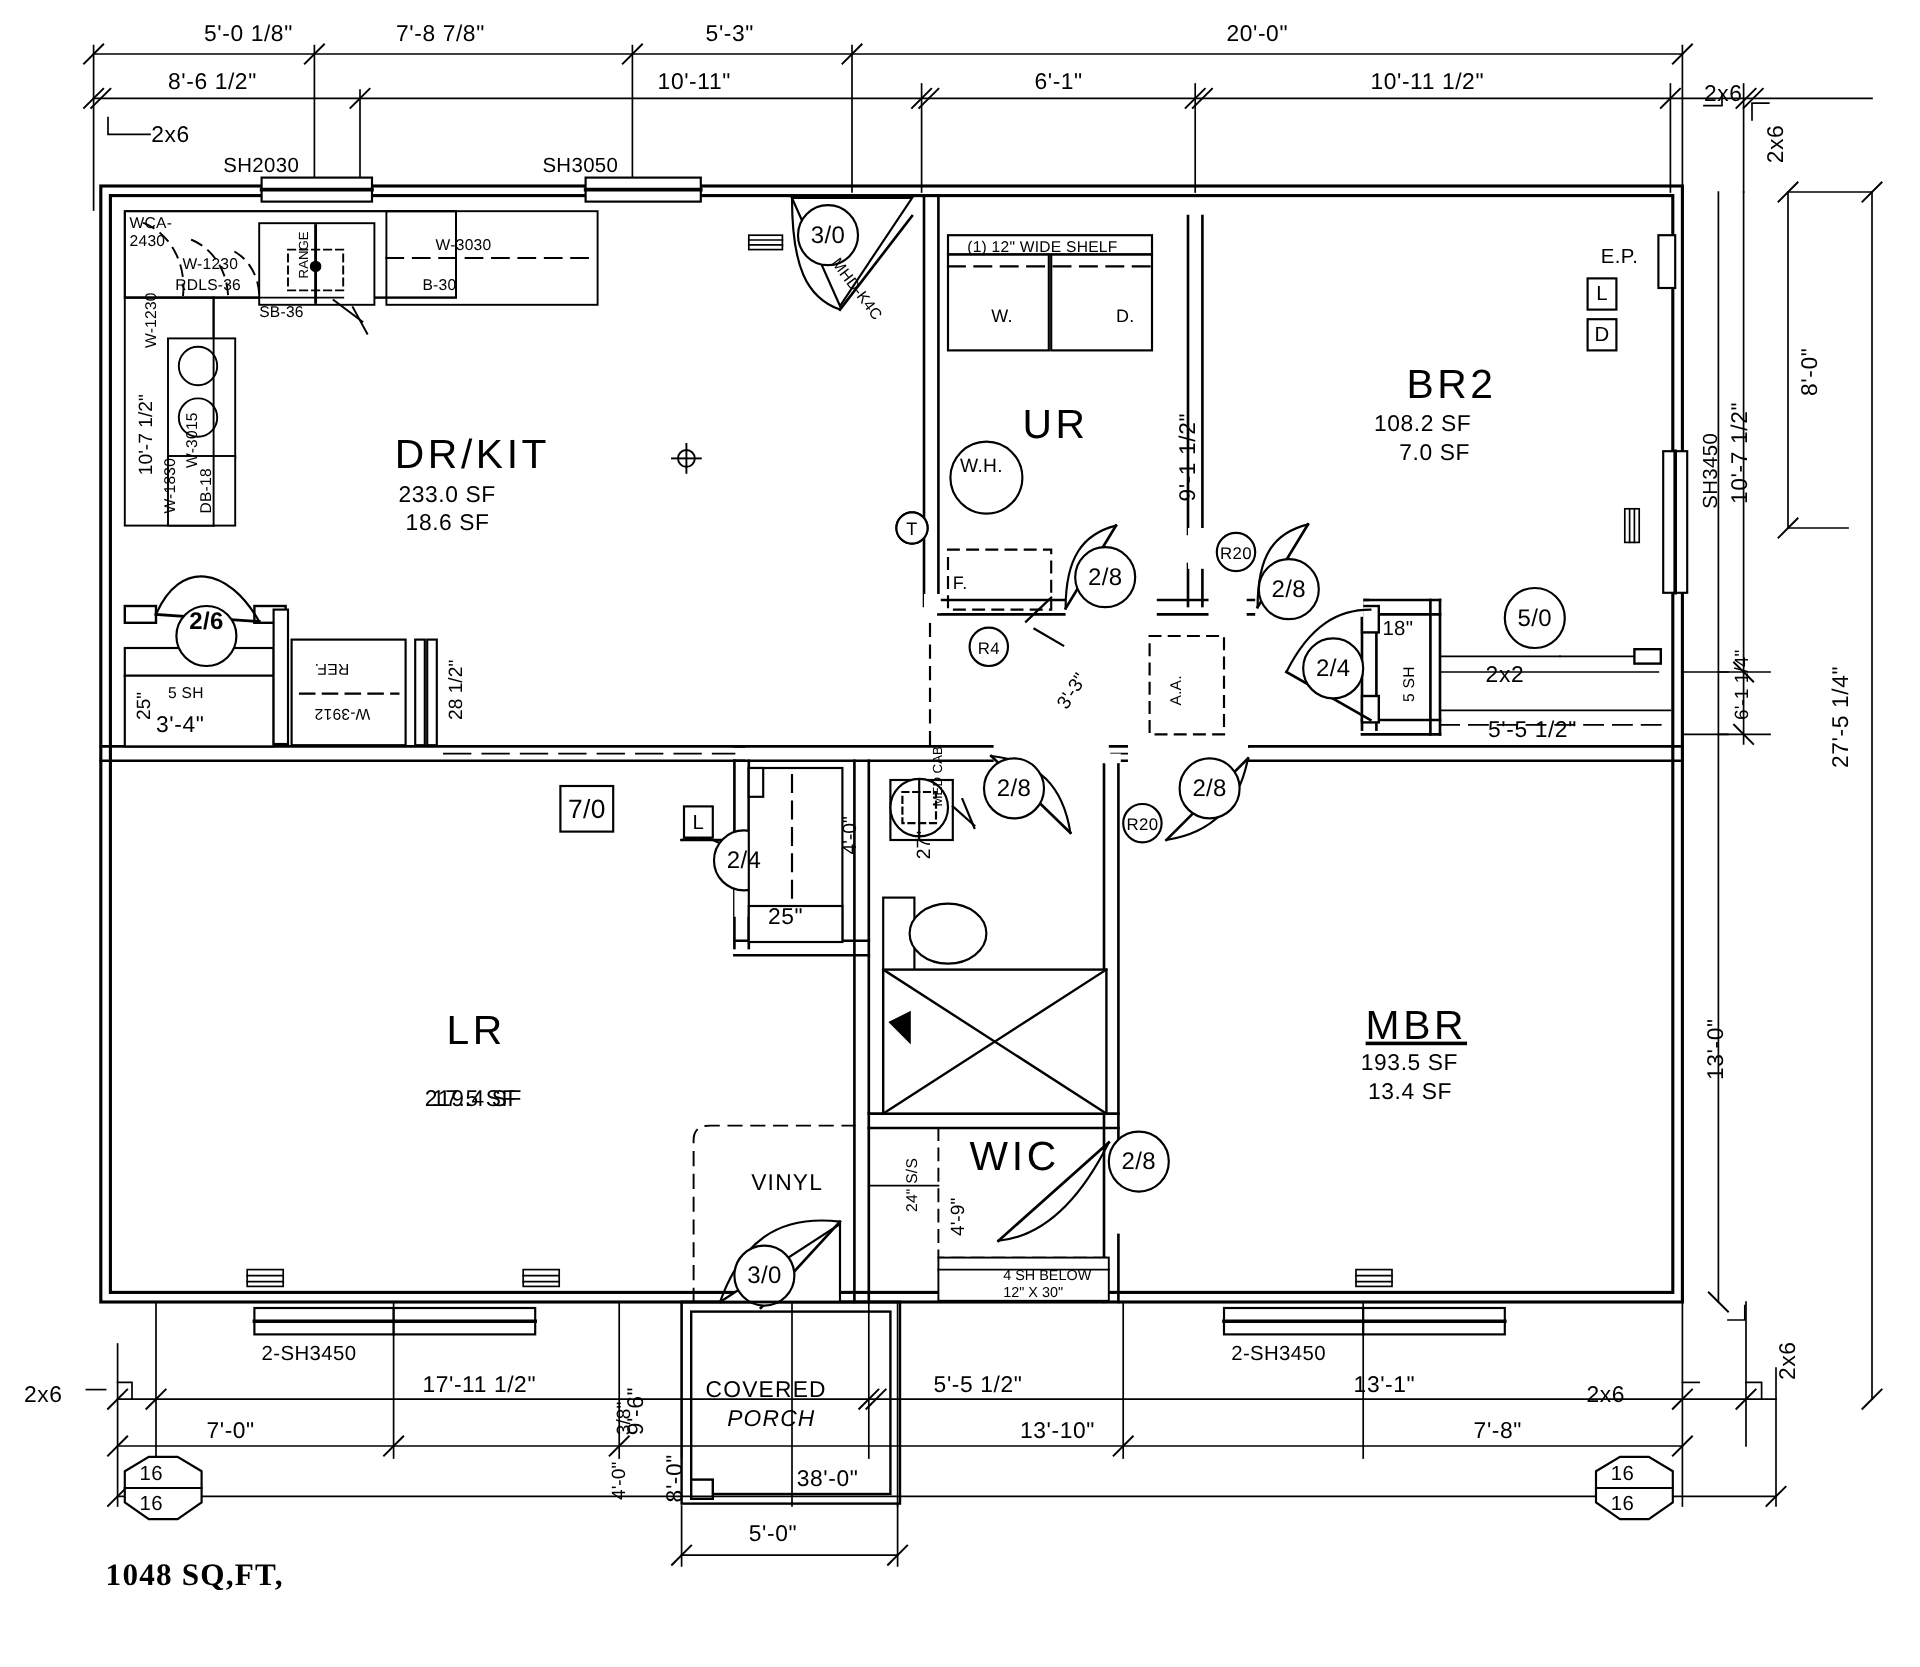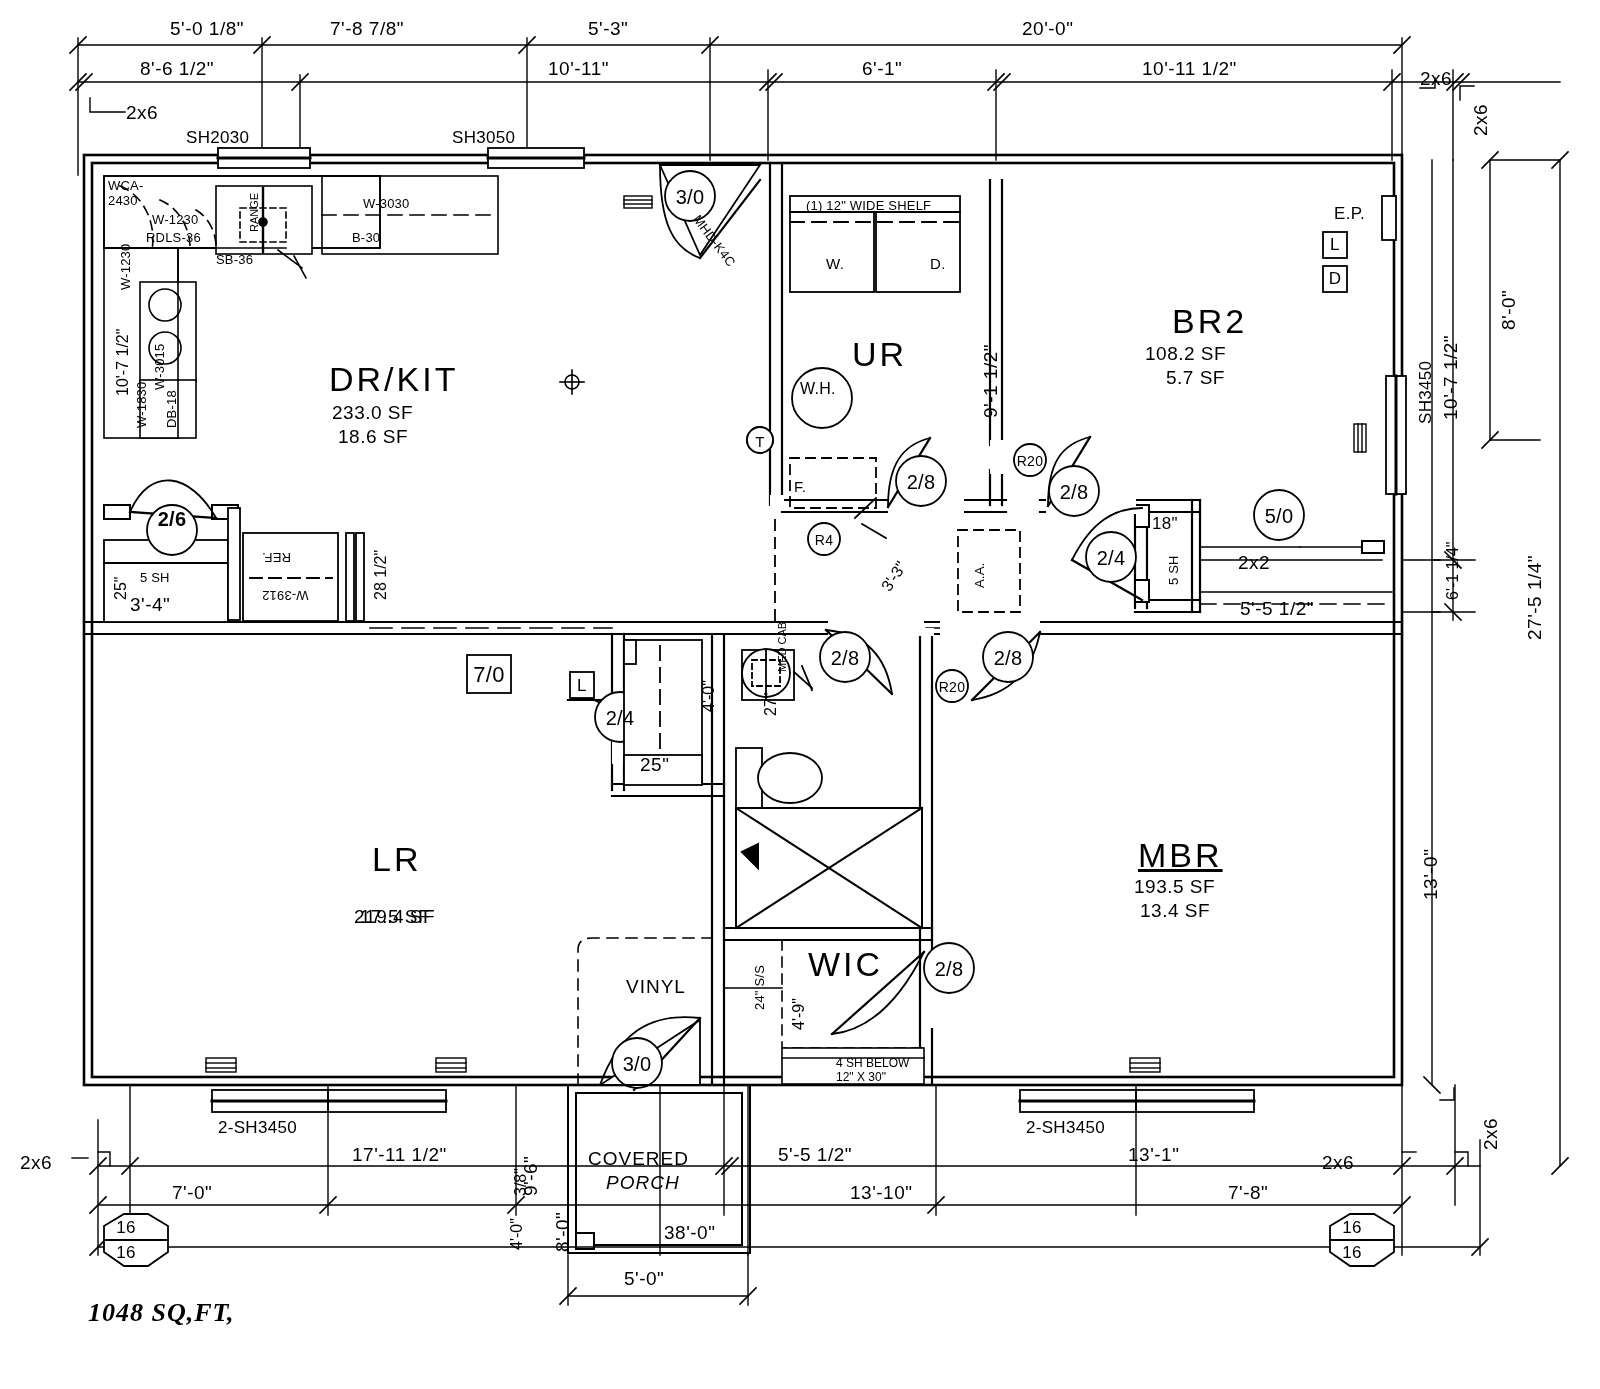--- a/index.html
+++ b/index.html
@@ -511,21 +511,21 @@
 <div class="t dimS rot90" style="left:372px;top:600px;">28 1/2"</div>
 
 <div class="t room" style="left:329px;top:360px;">DR/KIT</div>
 <div class="t sf" style="left:332px;top:402px;">233.0 SF</div>
 <div class="t sf" style="left:338px;top:426px;">18.6 SF</div>
 
 <div class="t room" style="left:852px;top:335px;">UR</div>
 
 <div class="t room" style="left:1172px;top:302px;text-align:right;">BR2</div>
 <div class="t sf" style="left:1145px;top:343px;">108.2 SF</div>
-<div class="t sf" style="left:1166px;top:367px;">5.7 SF</div>
+<div class="t sf" style="left:1166px;top:367px;">7.0 SF</div>
 
 <div class="t room" style="left:372px;top:840px;">LR</div>
 <div class="t sf" style="left:354px;top:906px;">219.4 SF</div>
 <div class="t sf" style="left:360px;top:906px;">17.5 SF</div>
 
 <div class="t room" style="left:1138px;top:836px;text-decoration:underline;">MBR</div>
 <div class="t sf" style="left:1134px;top:876px;">193.5 SF</div>
 <div class="t sf" style="left:1140px;top:900px;">13.4 SF</div>
 
 <div class="t room" style="left:808px;top:945px;">WIC</div>
@@ -603,15 +603,15 @@
 <div class="t dim" style="left:624px;top:1268px;">5'-0"</div>
 
 <div class="t dim" style="left:20px;top:1152px;">2x6</div>
 <div class="t dim" style="left:1322px;top:1152px;">2x6</div>
 
 <div class="t lbl ctr" style="left:126px;top:1228px;font-size:17px;">16</div>
 <div class="t lbl ctr" style="left:126px;top:1253px;font-size:17px;">16</div>
 <div class="t lbl ctr" style="left:1352px;top:1228px;font-size:17px;">16</div>
 <div class="t lbl ctr" style="left:1352px;top:1253px;font-size:17px;">16</div>
 
-<div class="t title" style="left:88px;top:1298px;font-style:italic;">1048 SQ,FT,</div>
+<div class="t title" style="left:88px;top:1298px;">1048 SQ,FT,</div>
 
 </div>
 
 </body></html>

